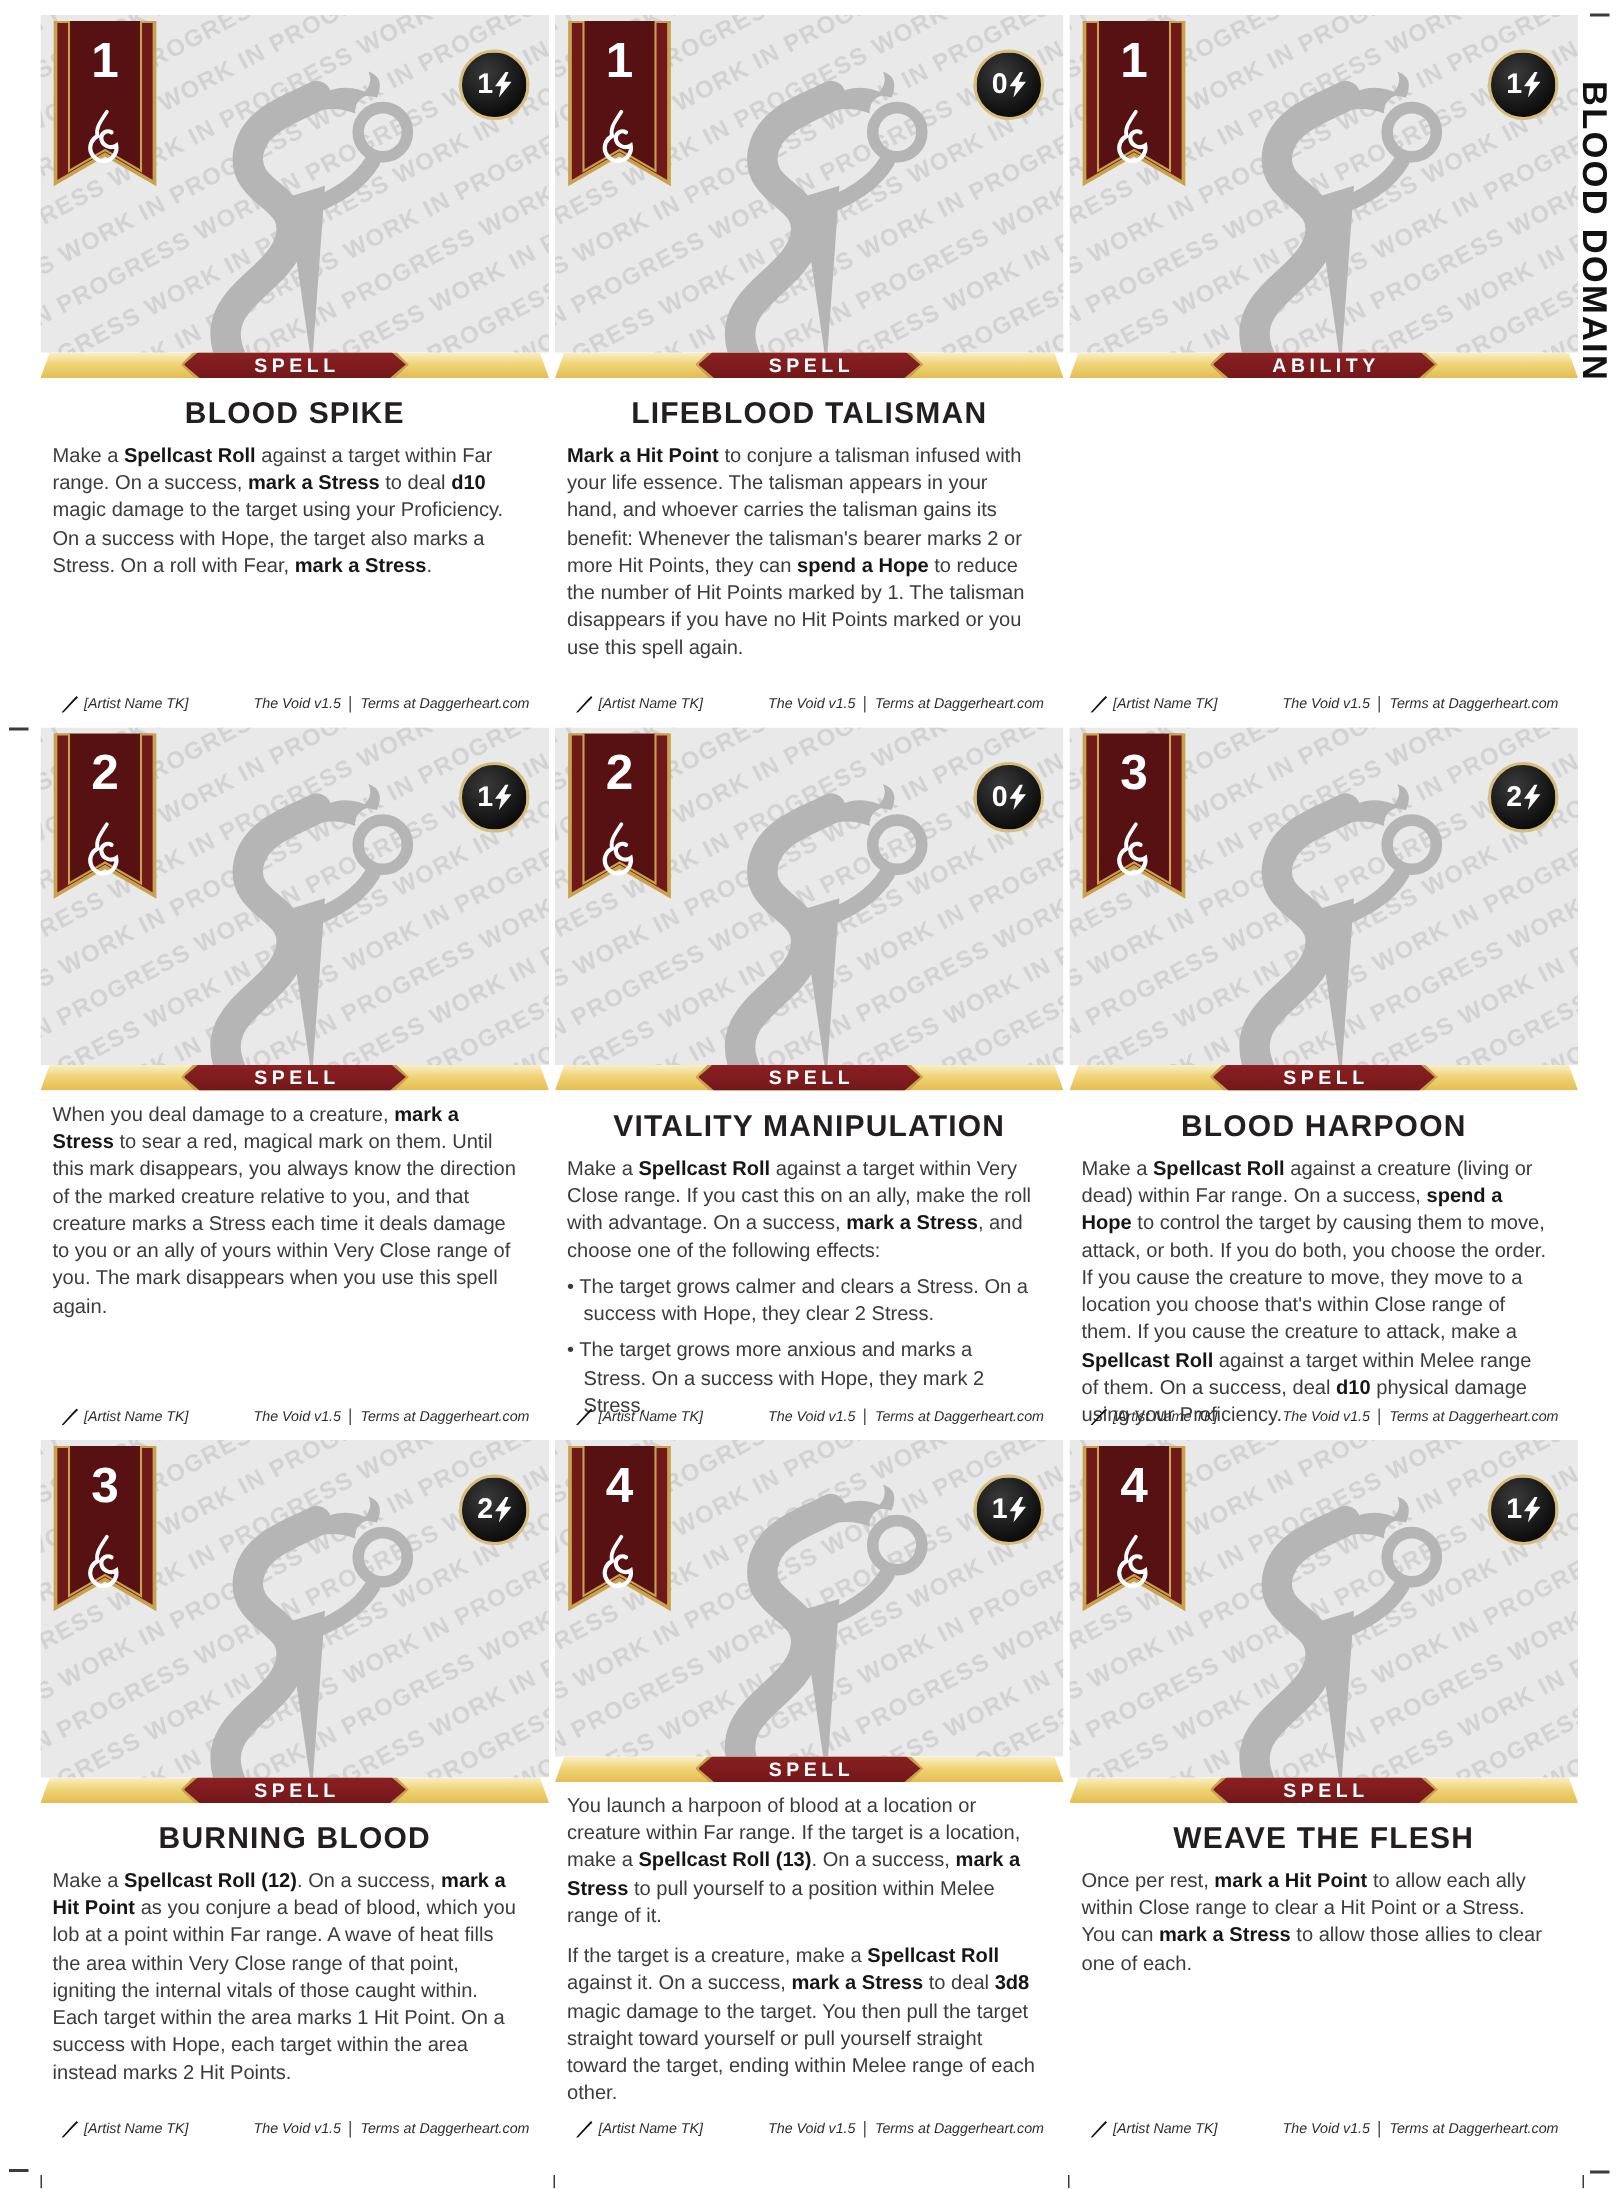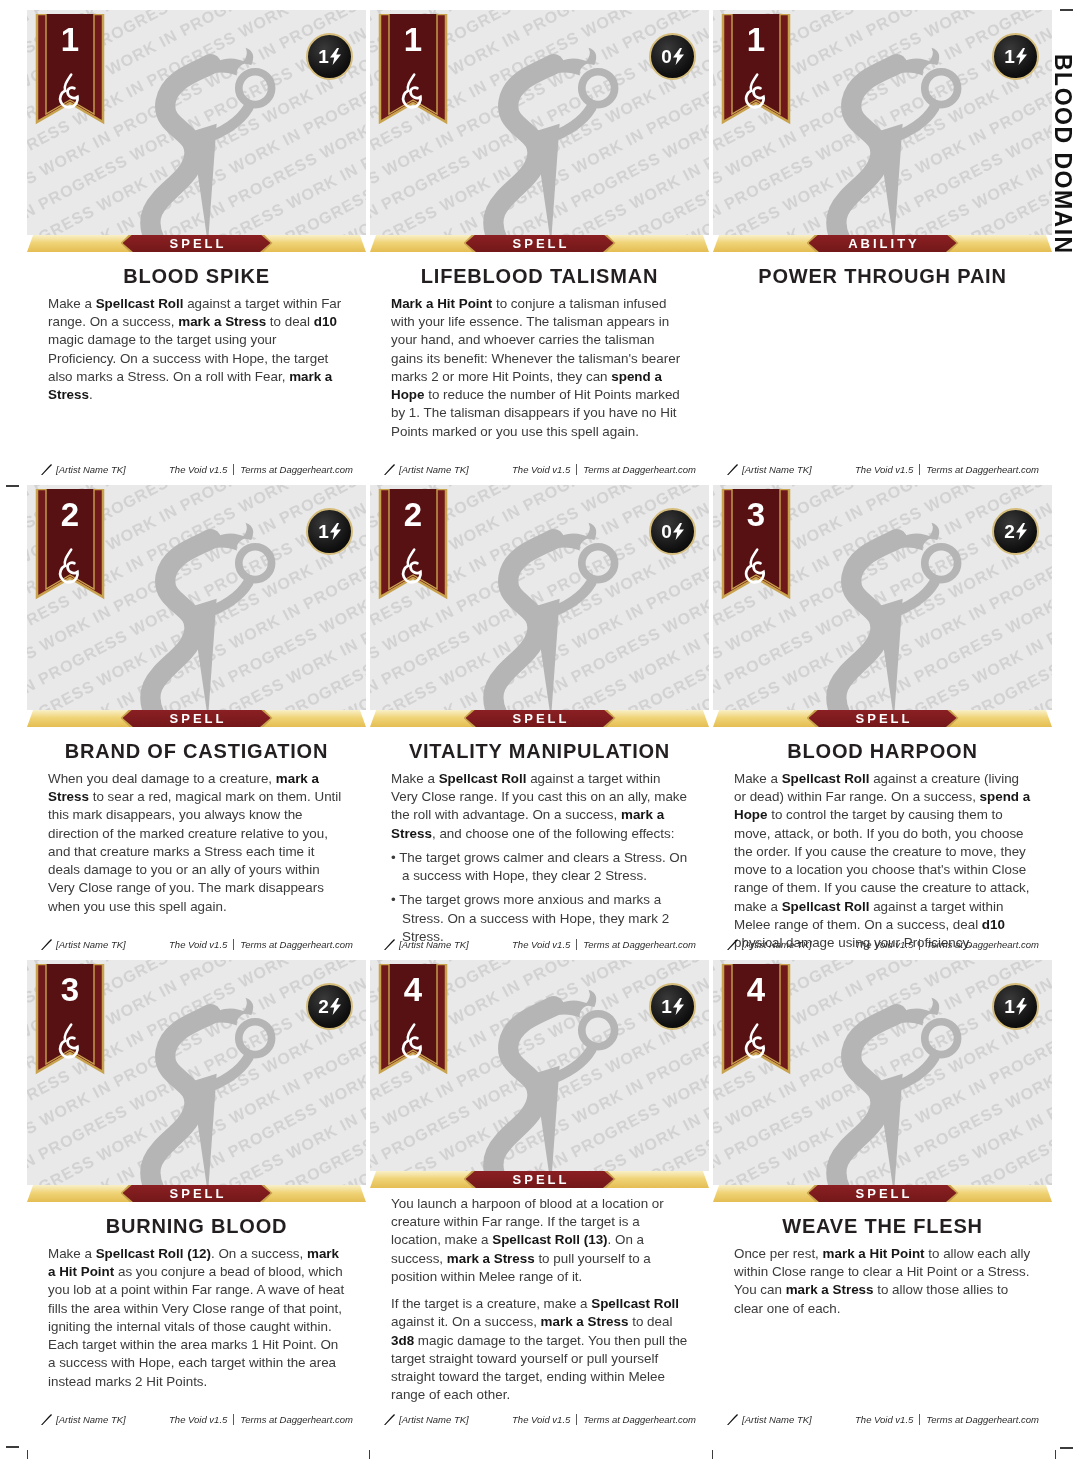--- a/index.html
+++ b/index.html
@@ -57,21 +57,21 @@
   .type-banner-inner { position:absolute; inset:2px;
              background:linear-gradient(180deg,#8e2124 0%,#701618 100%);
              clip-path:polygon(0 50%, 9% 0, 91% 0, 100% 50%, 91% 100%, 9% 100%);
              display:flex; align-items:center; justify-content:center; }
   .type-banner-inner span { font-size:13px; font-weight:bold; letter-spacing:3px;
              padding-left:3px; color:#fff; }
 
   
   .card-title { text-align:center; font-size:20px; font-weight:bold; letter-spacing:0.8px;
                 color:#231f20; margin-top:13px; }
-  .card-body { margin:7px 19px 0 21px; font-size:13.4px; line-height:1.36; color:#3b3b3b; }
+  .card-body { margin:7px 19px 0 8px; font-size:13.4px; line-height:1.36; color:#3b3b3b; }
   .card-body b { color:#161616; }
   .para { margin-bottom:1px; }
   .para + .para.p { margin-top:9px; }
   .para.bullet { padding-left:11px; text-indent:-11px; margin-top:6px; }
 
   
   .card-footer { position:absolute; left:14px; right:13px; bottom:7px;
                  display:flex; justify-content:space-between; align-items:center;
                  font-size:9.5px; font-style:italic; color:#2c2c2c; }
   .artist { display:flex; align-items:center; gap:4px; }
@@ -342,21 +342,20 @@
     </div>
 
     <div class="divider">
       <div class="type-banner-outer">
         <div class="type-banner-inner">
           <span>ABILITY</span>
         </div>
       </div>
     </div>
 
-    <h2 class="card-title">POWER THROUGH PAIN</h2>
 
     <div class="card-footer">
       <span class="artist">
         <svg class="pen" viewBox="0 0 12 12" aria-hidden="true">
           <path d="M0 12 L8 3 L11 0 L12 1 L9 4 L1 12.5 Z" fill="#111"></path>
         </svg>
         <span>[Artist Name TK]</span>
       </span>
       <span class="meta">
         <span>The Void v1.5</span>
@@ -432,21 +431,20 @@
     </div>
 
     <div class="divider">
       <div class="type-banner-outer">
         <div class="type-banner-inner">
           <span>SPELL</span>
         </div>
       </div>
     </div>
 
-    <h2 class="card-title">BRAND OF CASTIGATION</h2>
     <div class="card-body">
           <div class="para p"><span>When you deal damage to a creature, </span><b>mark a Stress</b><span> to sear a red, magical mark on them. Until this mark disappears, you always know the direction of the marked creature relative to you, and that creature marks a Stress each time it deals damage to you or an ally of yours within Very Close range of you. The mark disappears when you use this spell again.</span></div>
         </div>
 
     <div class="card-footer">
       <span class="artist">
         <svg class="pen" viewBox="0 0 12 12" aria-hidden="true">
           <path d="M0 12 L8 3 L11 0 L12 1 L9 4 L1 12.5 Z" fill="#111"></path>
         </svg>
         <span>[Artist Name TK]</span>

